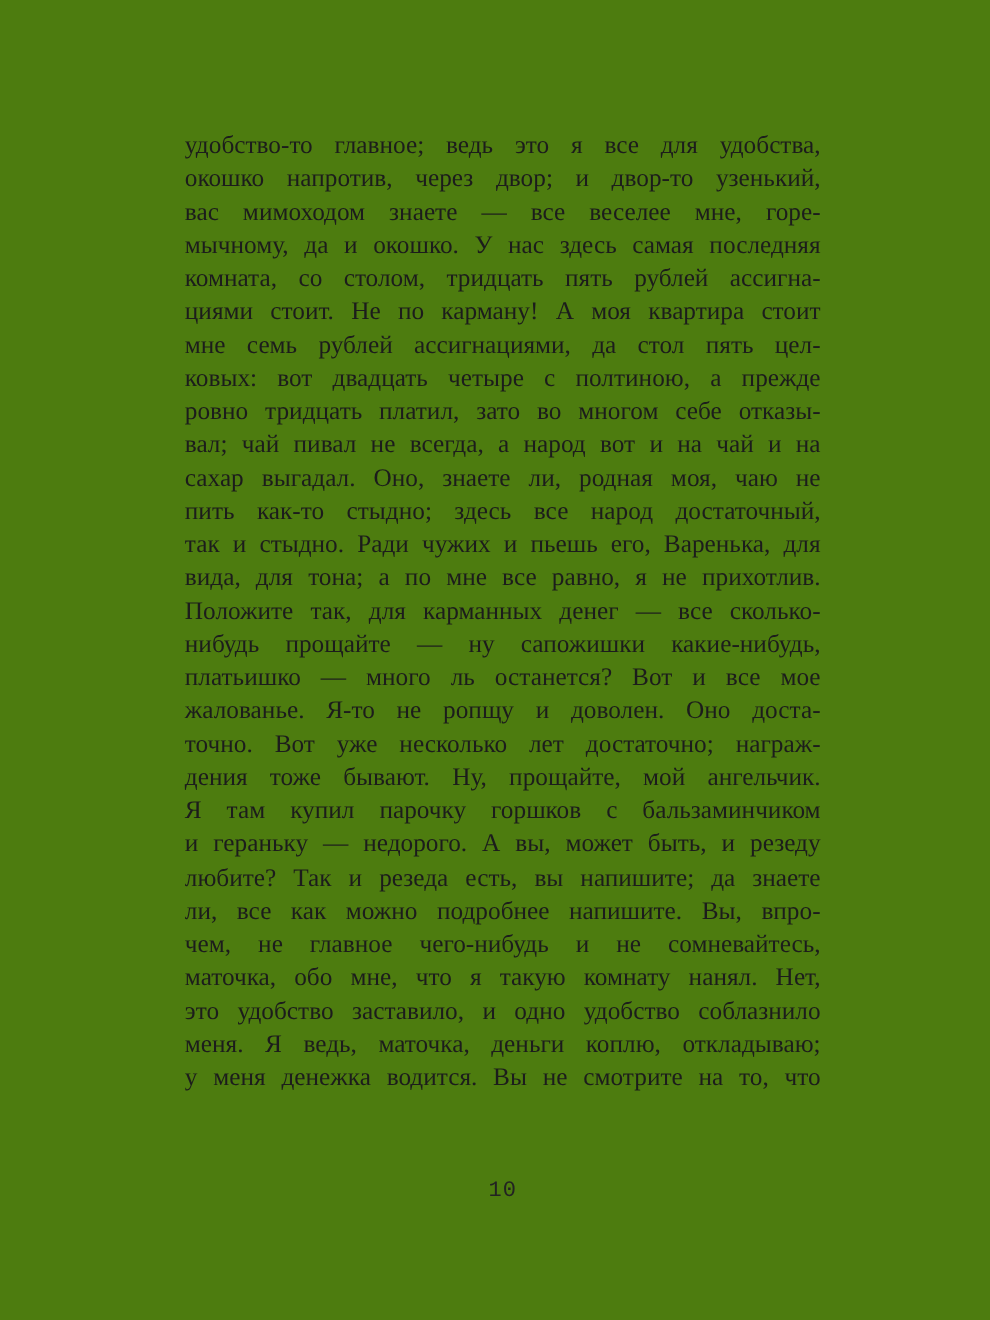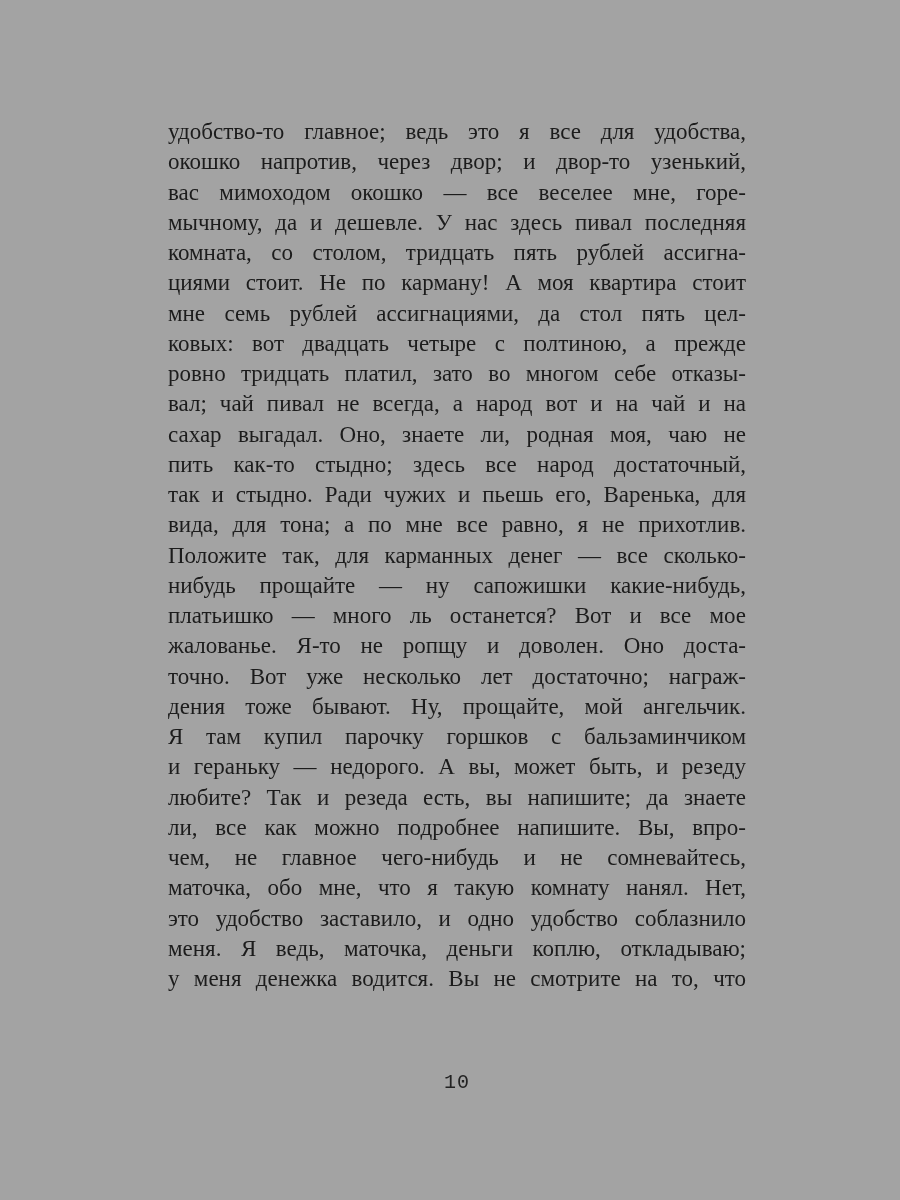--- a/index.html
+++ b/index.html
@@ -13,21 +13,21 @@
     overflow: hidden;
     position: relative;
     font-family: "Liberation Serif", serif;
   }
   .book-page {
     position: absolute;
     left: 0;
     top: 0;
     width: 900px;
     height: 1200px;
-    background: #a3a3a3;
+    background: #4d7c0f;
   }
   .text-block {
     position: absolute;
     left: 168px;
     top: 117px;
     width: 578px;
     color: #1c1c1c;
     font-size: 23px;
     line-height: 30.25px;
     font-family: "Liberation Serif", serif;
@@ -52,22 +52,22 @@
   }
 </style>
 </head>
 <body>
 
 <div class="book-page">
 
   <div class="text-block">
     <div class="text-line">удобство-то главное; ведь это я все для удобства,</div>
     <div class="text-line">окошко напротив, через двор; и двор-то узенький,</div>
-    <div class="text-line">вас мимоходом окошко — все веселее мне, горе-</div>
-    <div class="text-line">мычному, да и дешевле. У нас здесь пивал последняя</div>
+    <div class="text-line">вас мимоходом знаете — все веселее мне, горе-</div>
+    <div class="text-line">мычному, да и окошко. У нас здесь самая последняя</div>
     <div class="text-line">комната, со столом, тридцать пять рублей ассигна-</div>
     <div class="text-line">циями стоит. Не по карману! А моя квартира стоит</div>
     <div class="text-line">мне семь рублей ассигнациями, да стол пять цел-</div>
     <div class="text-line">ковых: вот двадцать четыре с полтиною, а прежде</div>
     <div class="text-line">ровно тридцать платил, зато во многом себе отказы-</div>
     <div class="text-line">вал; чай пивал не всегда, а народ вот и на чай и на</div>
     <div class="text-line">сахар выгадал. Оно, знаете ли, родная моя, чаю не</div>
     <div class="text-line">пить как-то стыдно; здесь все народ достаточный,</div>
     <div class="text-line">так и стыдно. Ради чужих и пьешь его, Варенька, для</div>
     <div class="text-line">вида, для тона; а по мне все равно, я не прихотлив.</div>

